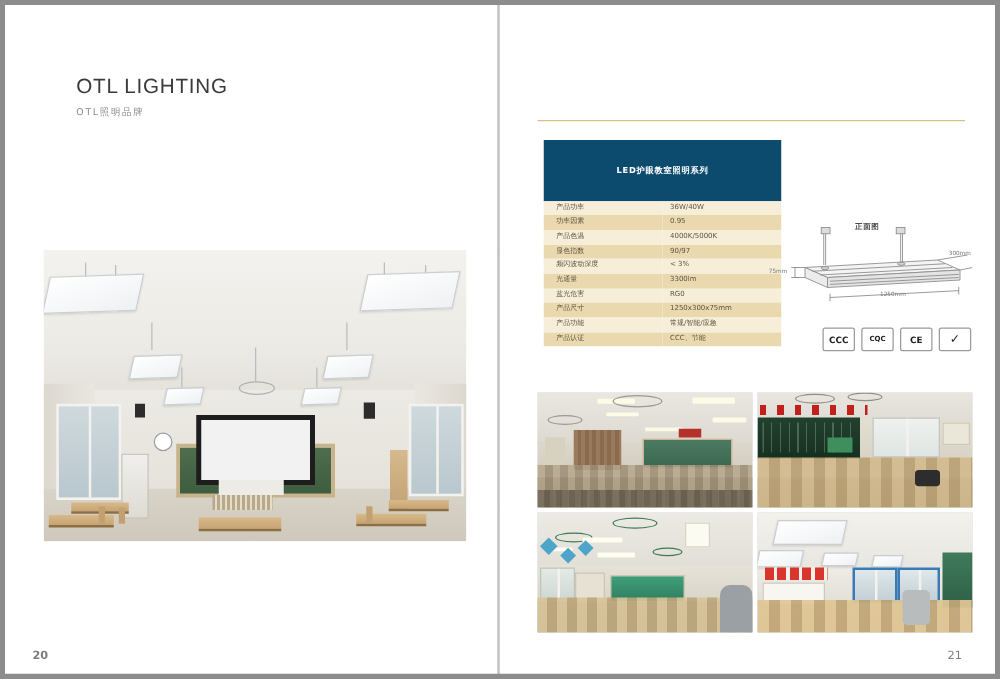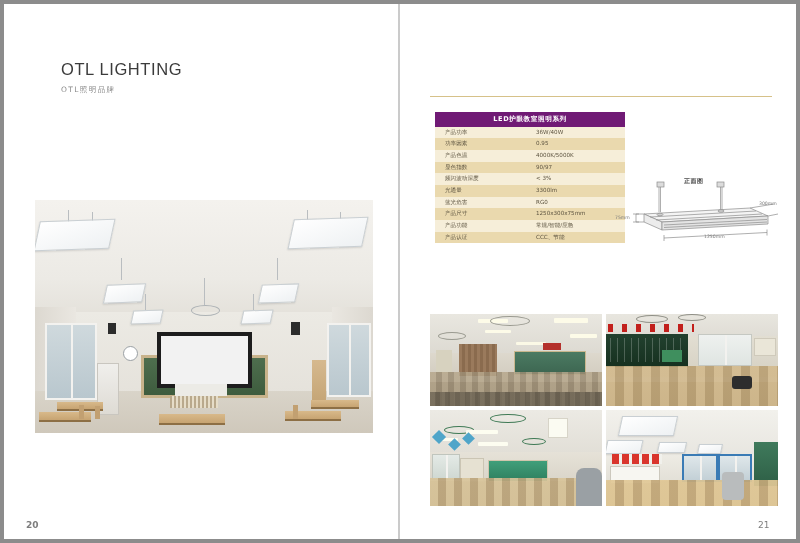--- a/index.html
+++ b/index.html
@@ -78,22 +78,22 @@
   .ac{position:absolute;background:linear-gradient(180deg,#f0efec,#dedbd4);border:1px solid #c9c6bf;}
   .fan{position:absolute;border:1.5px solid #b9bec1;border-radius:50%;}
   .door{position:absolute;background:linear-gradient(180deg,#d6b98e,#c2a273);}
 
   
   .spec{
     position:absolute;left:435px;top:108px;width:190px;
     border-collapse:collapse;table-layout:fixed;
   }
   .spec .hdr td{
-    background:#701a75;color:#ffffff;text-align:center;
-    font-size:6.6px;font-weight:700;letter-spacing:.6px;padding:4px 0;
+    background:#0c4a6e;color:#ffffff;text-align:center;
+    font-size:6.6px;font-weight:700;letter-spacing:.6px;padding:21px 0;
     font-family:"DejaVu Sans",sans-serif;
     margin-top:40px;
   }
   .spec td{
     font-size:5.6px;color:#5d5440;padding:3.05px 0 3.05px 10px;
     font-family:"DejaVu Sans",sans-serif;line-height:1;
   }
   .spec tr.odd td{background:#ead9ae;}
   .spec tr.even td{background:#f6eed9;}
   .spec td.v{padding-left:6px;}
@@ -299,20 +299,34 @@
 
           <line x1="122" y1="44" x2="146" y2="40"></line>
           <line x1="140" y1="52" x2="150" y2="50"></line>
         </g>
       </svg>
       <div class="vlab" style="left:76px;top:70px;">1250mm</div>
       <div class="vlab" style="left:131px;top:37px;">300mm</div>
       <div class="vlab" style="left:-13px;top:51px;">75mm</div>
     </div>
 
+    <div class="certs" style="left:258px;">
+      <div class="cert">
+        <span>CCC</span>
+      </div>
+      <div class="cert" style="font-size:5.6px;">
+        <span>CQC</span>
+      </div>
+      <div class="cert">
+        <span>CE</span>
+      </div>
+      <div class="cert" style="font-size:10px;">
+        <span>✓</span>
+      </div>
+    </div>
 
     <div class="ph ph-1" style="left:30px;">
       <div class="rm-ceil" style="background:linear-gradient(180deg,#e9e7e0,#dcd9d1);"></div>
       <div class="rm-wall" style="background:linear-gradient(180deg,#ddd8cd,#cfc9bc);"></div>
       <div class="rm-floor" style="background:linear-gradient(180deg,#8f8574,#6f6657);"></div>
       <div class="tube" style="left:48px;top:5px;width:30px;height:4px;background:#fdfbe8;"></div>
       <div class="tube" style="left:124px;top:4px;width:34px;height:5px;background:#fdfbe8;"></div>
       <div class="tube" style="left:55px;top:16px;width:26px;height:3px;background:#fdfbe8;"></div>
       <div class="tube" style="left:140px;top:20px;width:27px;height:4px;background:#fdfbe8;"></div>
       <div class="tube" style="left:86px;top:28px;width:30px;height:3px;background:#fbf9e6;"></div>

